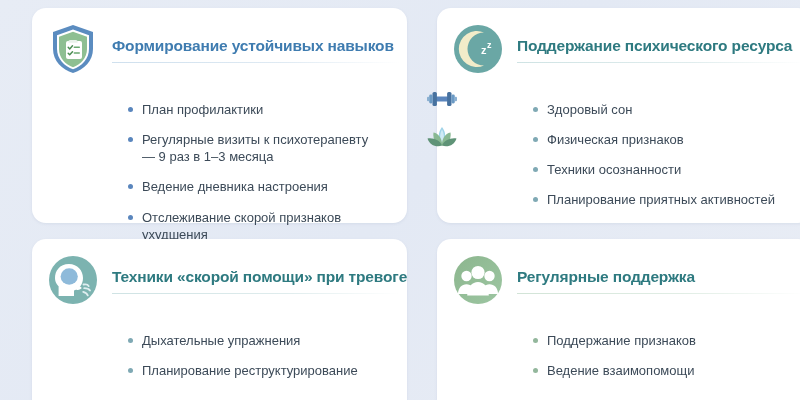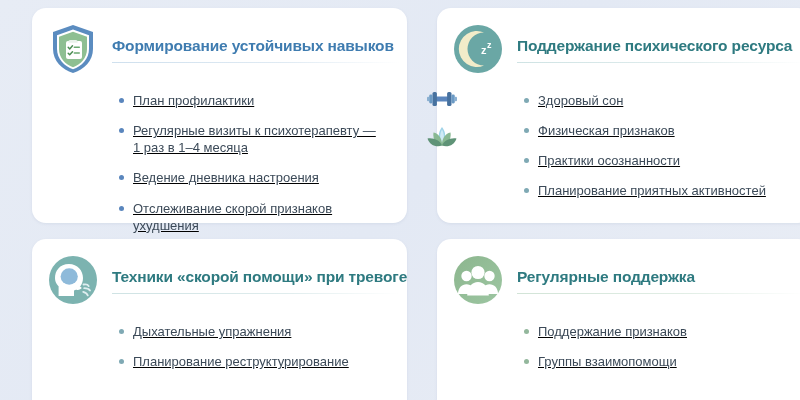--- a/index.html
+++ b/index.html
@@ -80,23 +80,22 @@
     width: 100%;
     border: 0;
   }
   .card.c1 .title-rule { background: linear-gradient(to right, #cfe0ee 0%, #dfeaf3 60%, #ffffff 100%); }
   .card.c2 .title-rule { background: linear-gradient(to right, #cfe3e4 0%, #dfeced 60%, #ffffff 100%); }
   .card.c3 .title-rule { background: linear-gradient(to right, #cfe3e4 0%, #dfeced 60%, #ffffff 100%); }
   .card.c4 .title-rule { background: linear-gradient(to right, #d2e4d7 0%, #e2eee6 60%, #ffffff 100%); }
 
   .bullets {
     list-style: none;
-    margin: 7px;
+    margin: 16px;
     padding: 9px 14px 0 80px;
-    text-decoration: underline;
   }
 
   .bullets li {
     position: relative;
     font-size: 13px;
     line-height: 1.32;
     color: #3c4a58;
     padding-left: 14px;
     margin-bottom: 13px;
   }
@@ -146,21 +145,21 @@
           <rect x="27.6" y="30.3" width="6.4" height="1.5" rx="0.7" fill="#6aa870"></rect>
         </svg>
       </span>
       <div class="title-wrap">
         <h2 class="card-title">Формирование устойчивых навыков</h2>
         <div class="title-rule"></div>
       </div>
     </div>
     <ul class="bullets">
       <li>План профилактики</li>
-      <li>Регулярные визиты к психотерапевту — 1 раз в 1–4 месяца</li>
+      <li>Регулярные визиты к психотерапевту — 9 раз в 1–3 месяца</li>
       <li>Ведение дневника настроения</li>
       <li>Отслеживание скорой признаков ухудшения</li>
     </ul>
   </section>
 
   <section class="card c2">
     <div class="card-head">
       <span class="head-icon">
         <svg viewBox="0 0 54 54" xmlns="http://www.w3.org/2000/svg">
           <circle cx="27" cy="27" r="24" fill="#6aa7a5"></circle>
@@ -194,21 +193,21 @@
         <path d="M8.5 12.5 C14 13.6 17.4 19.2 17 25.4 C11.6 25 7.4 19.5 8.5 12.5 Z" fill="#88b892"></path>
         <path d="M25.5 12.5 C26.6 19.5 22.4 25 17 25.4 C16.6 19.2 20 13.6 25.5 12.5 Z" fill="#88b892"></path>
         <path d="M2.5 18.5 C9 17.6 15.2 20.6 17 25.6 C11 27.8 4.4 24.8 2.5 18.5 Z" fill="#5f9377"></path>
         <path d="M31.5 18.5 C29.6 24.8 23 27.8 17 25.6 C18.8 20.6 25 17.6 31.5 18.5 Z" fill="#5f9377"></path>
       </svg>
     </span>
 
     <ul class="bullets">
       <li>Здоровый сон</li>
       <li>Физическая признаков</li>
-      <li>Практики осознанности</li>
+      <li>Техники осознанности</li>
       <li>Планирование приятных активностей</li>
     </ul>
   </section>
 
   <section class="card c3">
     <div class="card-head">
       <span class="head-icon">
         <svg viewBox="0 0 54 54" xmlns="http://www.w3.org/2000/svg">
           <circle cx="27" cy="27" r="24" fill="#7cb3b0"></circle>
           <path d="M23 11 C13.5 11 9 18 9 25 C9 29.5 11.4 32 12.6 33.2 L12.6 43 L28 43 L28 37.5 C33.5 36 37 31 37 25 C37 17.5 31.5 11 23 11 Z" fill="#ffffff"></path>
@@ -251,17 +250,17 @@
           <path d="M16.2 42.5 C16.2 33.8 21.2 29 27 29 C32.8 29 37.8 33.8 37.8 42.5 Z" fill="#ffffff"></path>
         </svg>
       </span>
       <div class="title-wrap">
         <h2 class="card-title">Регулярные поддержка</h2>
         <div class="title-rule"></div>
       </div>
     </div>
     <ul class="bullets">
       <li>Поддержание признаков</li>
-      <li>Группы взаимопомощи</li>
+      <li>Ведение взаимопомощи</li>
     </ul>
   </section>
 
 </div>
 
 </body></html>

